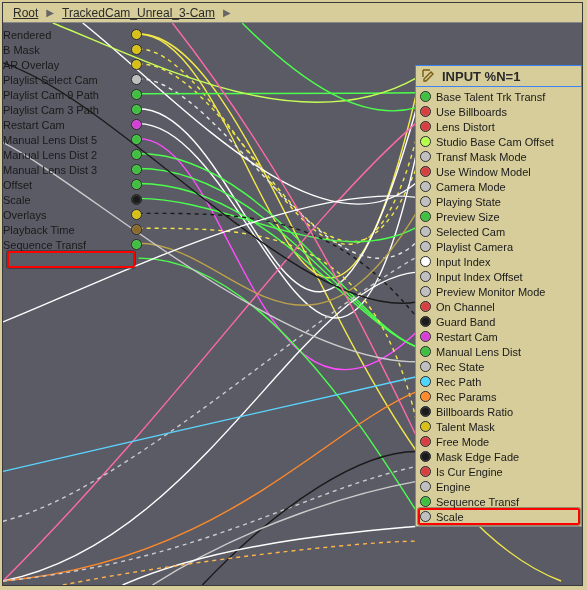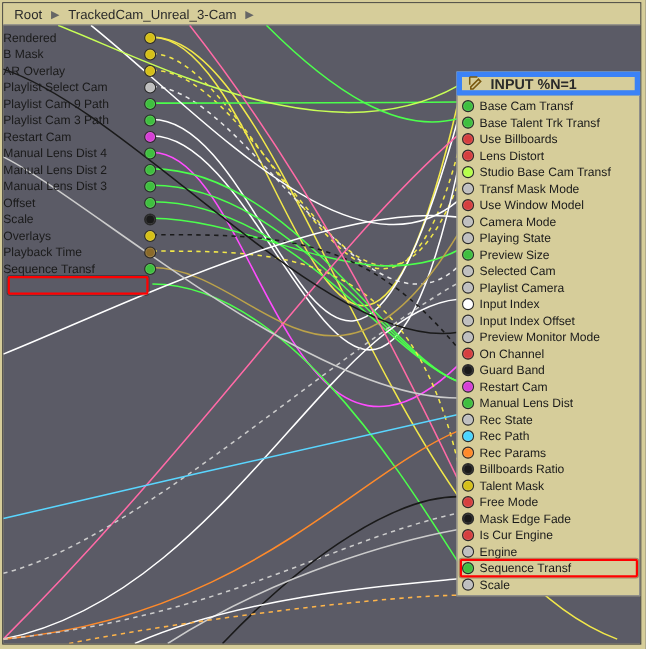--- a/index.html
+++ b/index.html
@@ -19,21 +19,21 @@
   }
   .breadcrumb {
     position:absolute; left:0; top:0; right:0; height:20px;
     background:#d6cd9a;
     border-bottom:1px solid #888;
     display:flex; align-items:center;
     padding-left:6px;
     font-size:12px;
     color:#2a2a2a;
   }
-  .breadcrumb .crumb { padding:0 4px; }
+  .breadcrumb .crumb { padding:0 4px;text-decoration:underline; }
   .breadcrumb .sep { color:#666; font-size:10px; padding:0 4px; }
   .canvas {
     position:absolute;
     left:0; right:0; top:20px; bottom:0;
     background:#5b5b66;
   }
   svg.wires {
     position:absolute; inset:0;
     width:100%; height:100%;
     pointer-events:none;
@@ -70,21 +70,21 @@
   }
   .out-port .dot { right:4px; top:2px; }
   .right-node {
     position:absolute;
     right:0; top:42px;
     width:167px;
   }
   .right-title {
     height:22px;
     background:#d6cd9a;
-    border:5px solid #3b82f6;
+    border:1px solid #3b82f6;
     display:flex; align-items:center;
     padding-left:6px;
     font-size:13px;
     font-weight:bold;
     color:#2a2a2a;
   }
   .right-title .edit-icon {
     width:14px; height:14px; margin-right:6px;
     display:inline-flex; align-items:center; justify-content:center;
   }
@@ -190,21 +190,21 @@
         </div>
         <div class="out-port">
           <span class="lbl">Playlist Cam 3 Path</span>
           <span class="dot" style="background: rgb(63, 191, 63);"></span>
         </div>
         <div class="out-port">
           <span class="lbl">Restart Cam</span>
           <span class="dot" style="background: rgb(214, 63, 214);"></span>
         </div>
         <div class="out-port">
-          <span class="lbl">Manual Lens Dist 4</span>
+          <span class="lbl">Manual Lens Dist 5</span>
           <span class="dot" style="background: rgb(63, 191, 63);"></span>
         </div>
         <div class="out-port">
           <span class="lbl">Manual Lens Dist 2</span>
           <span class="dot" style="background: rgb(63, 191, 63);"></span>
         </div>
         <div class="out-port">
           <span class="lbl">Manual Lens Dist 3</span>
           <span class="dot" style="background: rgb(63, 191, 63);"></span>
         </div>
@@ -235,37 +235,33 @@
         <span class="edit-icon">
           <svg width="14" height="14" viewBox="0 0 14 14">
               <path d="M2 10 L9 3 L11 5 L4 12 L2 12 Z M1 1 H8 M1 1 V8" stroke="#7a5a10" stroke-width="1.4" fill="none"></path>
             </svg>
         </span>
         <span>INPUT %N=1</span>
       </div>
       <div class="right-body" id="right-body">
           <div class="in-port">
             <span class="dot" style="background: rgb(63, 191, 63);"></span>
-            <span class="lbl">Base Cam Transf</span>
-          </div>
-          <div class="in-port">
-            <span class="dot" style="background: rgb(63, 191, 63);"></span>
             <span class="lbl">Base Talent Trk Transf</span>
           </div>
           <div class="in-port">
             <span class="dot" style="background: rgb(214, 63, 63);"></span>
             <span class="lbl">Use Billboards</span>
           </div>
           <div class="in-port">
             <span class="dot" style="background: rgb(214, 63, 63);"></span>
             <span class="lbl">Lens Distort</span>
           </div>
           <div class="in-port">
             <span class="dot" style="background: rgb(182, 255, 74);"></span>
-            <span class="lbl">Studio Base Cam Transf</span>
+            <span class="lbl">Studio Base Cam Offset</span>
           </div>
           <div class="in-port">
             <span class="dot" style="background: rgb(191, 191, 191);"></span>
             <span class="lbl">Transf Mask Mode</span>
           </div>
           <div class="in-port">
             <span class="dot" style="background: rgb(214, 63, 63);"></span>
             <span class="lbl">Use Window Model</span>
           </div>
           <div class="in-port">

